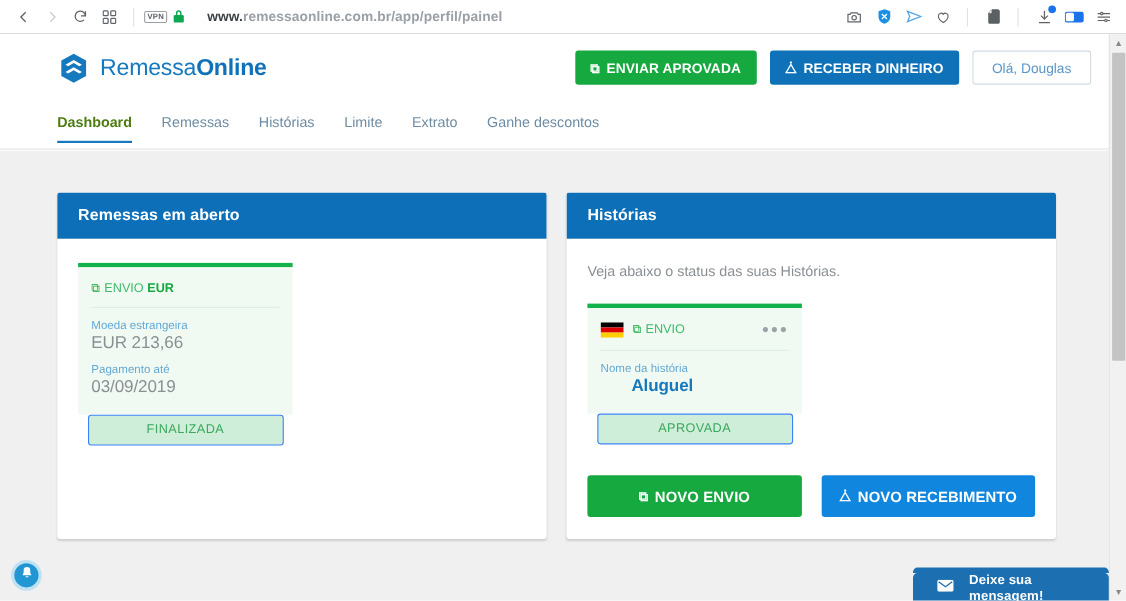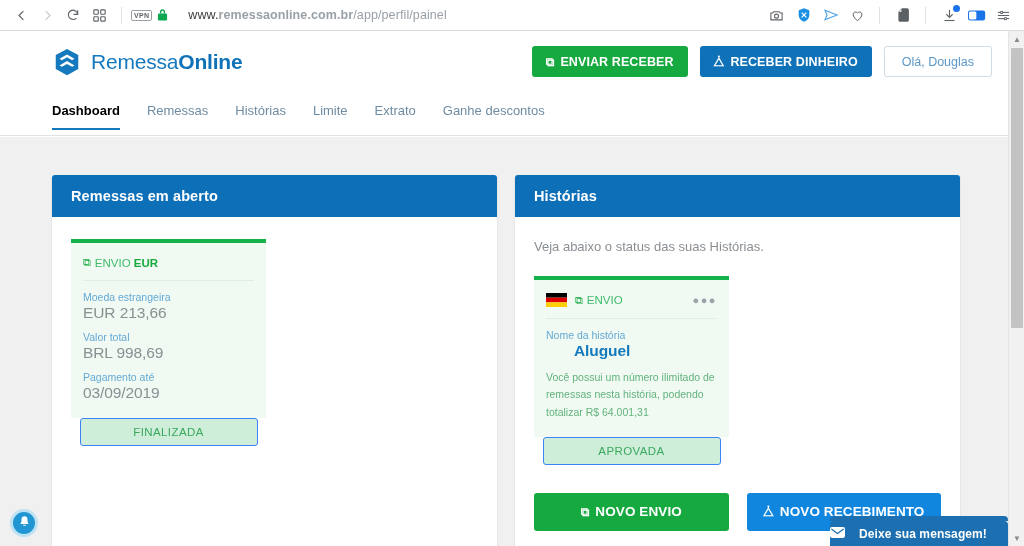--- a/index.html
+++ b/index.html
@@ -31,21 +31,21 @@
   .vpn-badge {
     border: 1px solid #9aa0a6; border-radius: 2px;
     font-size: 7px; font-weight: bold; color: #5f6368;
     padding: 1px 2px; letter-spacing: .3px;
     line-height: 1; margin-right: 5px;
   }
   .lock-icon { color: #0ca750; font-size: 13px; line-height: 1; }
   .url-area {
     flex: 1; margin-left: 20px;
     font-size: 12.5px; color: #9aa0a6; letter-spacing: .1px;
-    white-space: nowrap; overflow: hidden;
+    white-space: nowrap; overflow: hidden; font-weight: bold;
   }
   .url-area .host { color: #3c4043; }
   .ext-icons { display: flex; align-items: center; padding-right: 8px; }
   .ext-icon {
     width: 25px; height: 25px; margin-left: 2px;
     display: flex; align-items: center; justify-content: center;
     color: #5f6368; position: relative;
   }
   .badge-dot {
     position: absolute; top: 2px; right: 2px;
@@ -102,21 +102,21 @@
     border-bottom: 1px solid #dfe3e6;
     display: flex; align-items: flex-start;
     padding-left: 52px; padding-top: 11px;
   }
   .tab {
     font-size: 13px; color: #6e8ca3;
     margin-right: 27px; padding-bottom: 10px;
     cursor: pointer; white-space: nowrap;
   }
   .tab.active {
-    color: #000000; font-weight: bold;
+    color: #4d7c0f; font-weight: bold;
     border-bottom: 2px solid #1579bd;
   }
 
   
   .page-body {
     position: absolute; top: 137px; left: 0;
     width: 1008px; height: 409px;
     background: #f0f0f0;
   }
   .cards-row {
@@ -232,21 +232,21 @@
     background: #2196d3;
     border: 3px solid #bfe2f3;
     display: flex; align-items: center; justify-content: center;
     color: #ffffff; cursor: pointer;
   }
   .chat-widget {
     position: absolute; right: 16px; bottom: 0;
     width: 178px; height: 25px;
     background: #1c6fb0; border-radius: 4px 4px 0 0;
     display: flex; align-items: center;
-    padding-left: 0; cursor: pointer;
+    padding-left: 22px; cursor: pointer;
   }
   .chat-widget .env { color: #ffffff; font-size: 12px; }
   .chat-widget .chat-label {
     color: #ffffff; font-size: 12px; font-weight: bold;
     margin-left: 14px; letter-spacing: .1px;
   }
   .chat-shadow {
     position: absolute; right: 16px; bottom: 25px;
     width: 178px; height: 5px; background: #1c6fb0;
     border-radius: 4px 4px 0 0;
@@ -354,21 +354,21 @@
         <path d="M16 2l12 6.5v15L16 30 4 23.5v-15z" fill="#1579bd"></path>
         <path d="M16 8l8 4.6-2.6 1.5L16 11l-5.4 3.1L8 12.6z" fill="#ffffff"></path>
         <path d="M16 15l8 4.6-2.6 1.5L16 18l-5.4 3.1L8 19.6z" fill="#ffffff"></path>
       </svg>
     </span>
     <span class="logo-text"><span>Remessa</span><b>Online</b></span>
   </div>
   <div class="header-actions">
     <button class="btn btn-green">
       <span class="arrow-g">⧉</span>
-      <span>ENVIAR RECEBER</span>
+      <span>ENVIAR APROVADA</span>
     </button>
     <button class="btn btn-blue">
       <span class="arrow-g">⧊</span>
       <span>RECEBER DINHEIRO</span>
     </button>
     <button class="btn-ghost">Olá, Douglas</button>
   </div>
 </div>
 
 <div class="nav-tabs">
@@ -389,24 +389,20 @@
         <div class="item">
           <div class="item-top-bar"></div>
           <div class="item-box">
             <div class="item-head">
               <span class="envio-arrow">⧉</span>
               <span class="envio-label"><span>ENVIO</span> <b>EUR</b></span>
             </div>
             <div>
               <div class="field-label">Moeda estrangeira</div>
               <div class="field-value">EUR 213,66</div>
-            </div>
-            <div>
-              <div class="field-label">Valor total</div>
-              <div class="field-value">BRL 998,69</div>
             </div>
             <div>
               <div class="field-label">Pagamento até</div>
               <div class="field-value">03/09/2019</div>
             </div>
           </div>
           <div class="status-badge">FINALIZADA</div>
         </div>
       </div>
     </div>
@@ -425,21 +421,20 @@
                   <rect width="21" height="4.67" y="4.67" fill="#dd0000"></rect>
                   <rect width="21" height="4.66" y="9.34" fill="#ffce00"></rect>
                 </svg>
               </span>
               <span class="envio-arrow">⧉</span>
               <span class="envio-label">ENVIO</span>
               <span class="dots">●●●</span>
             </div>
             <div class="field-label">Nome da história</div>
             <div class="story-name">Aluguel</div>
-            <div class="story-text">Você possui um número ilimitado de remessas nesta história, podendo totalizar R$ 64.001,31</div>
           </div>
           <div class="status-badge wide">APROVADA</div>
         </div>
         <div class="bottom-btns">
           <button class="btn btn-wide green">
             <span class="arrow-g">⧉</span>
             <span>NOVO ENVIO</span>
           </button>
           <button class="btn btn-wide blue">
             <span class="arrow-g">⧊</span>

